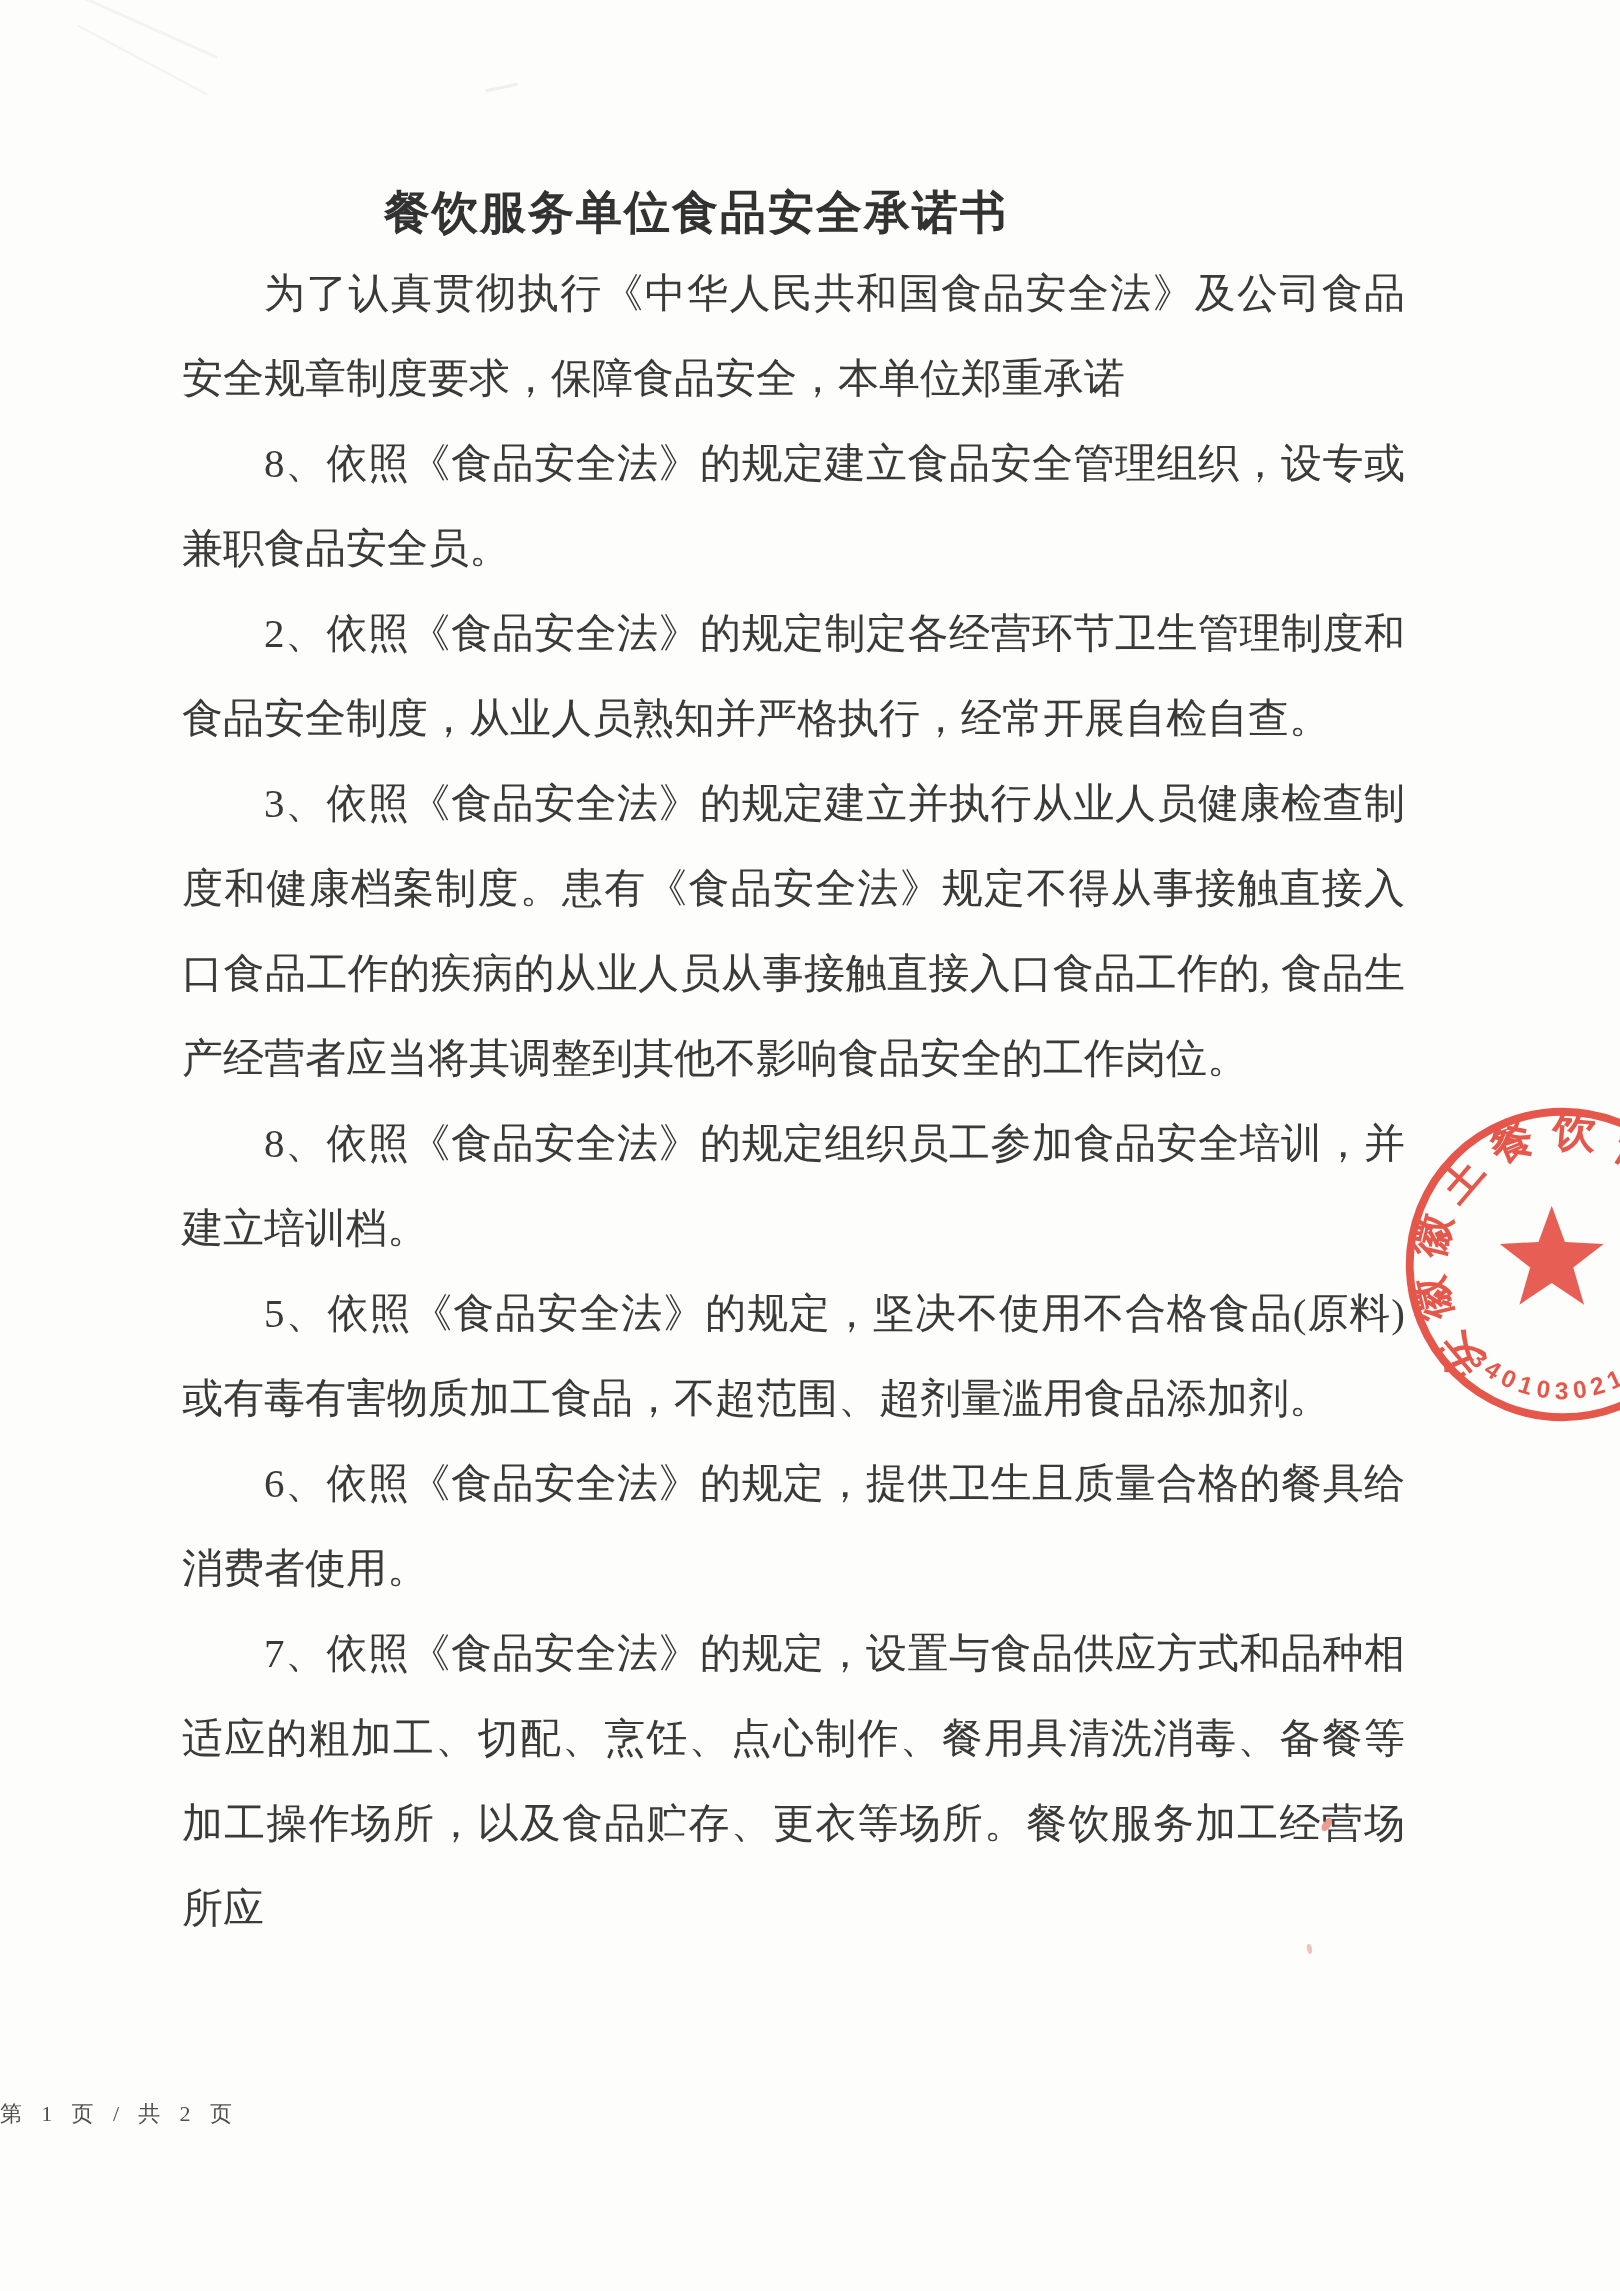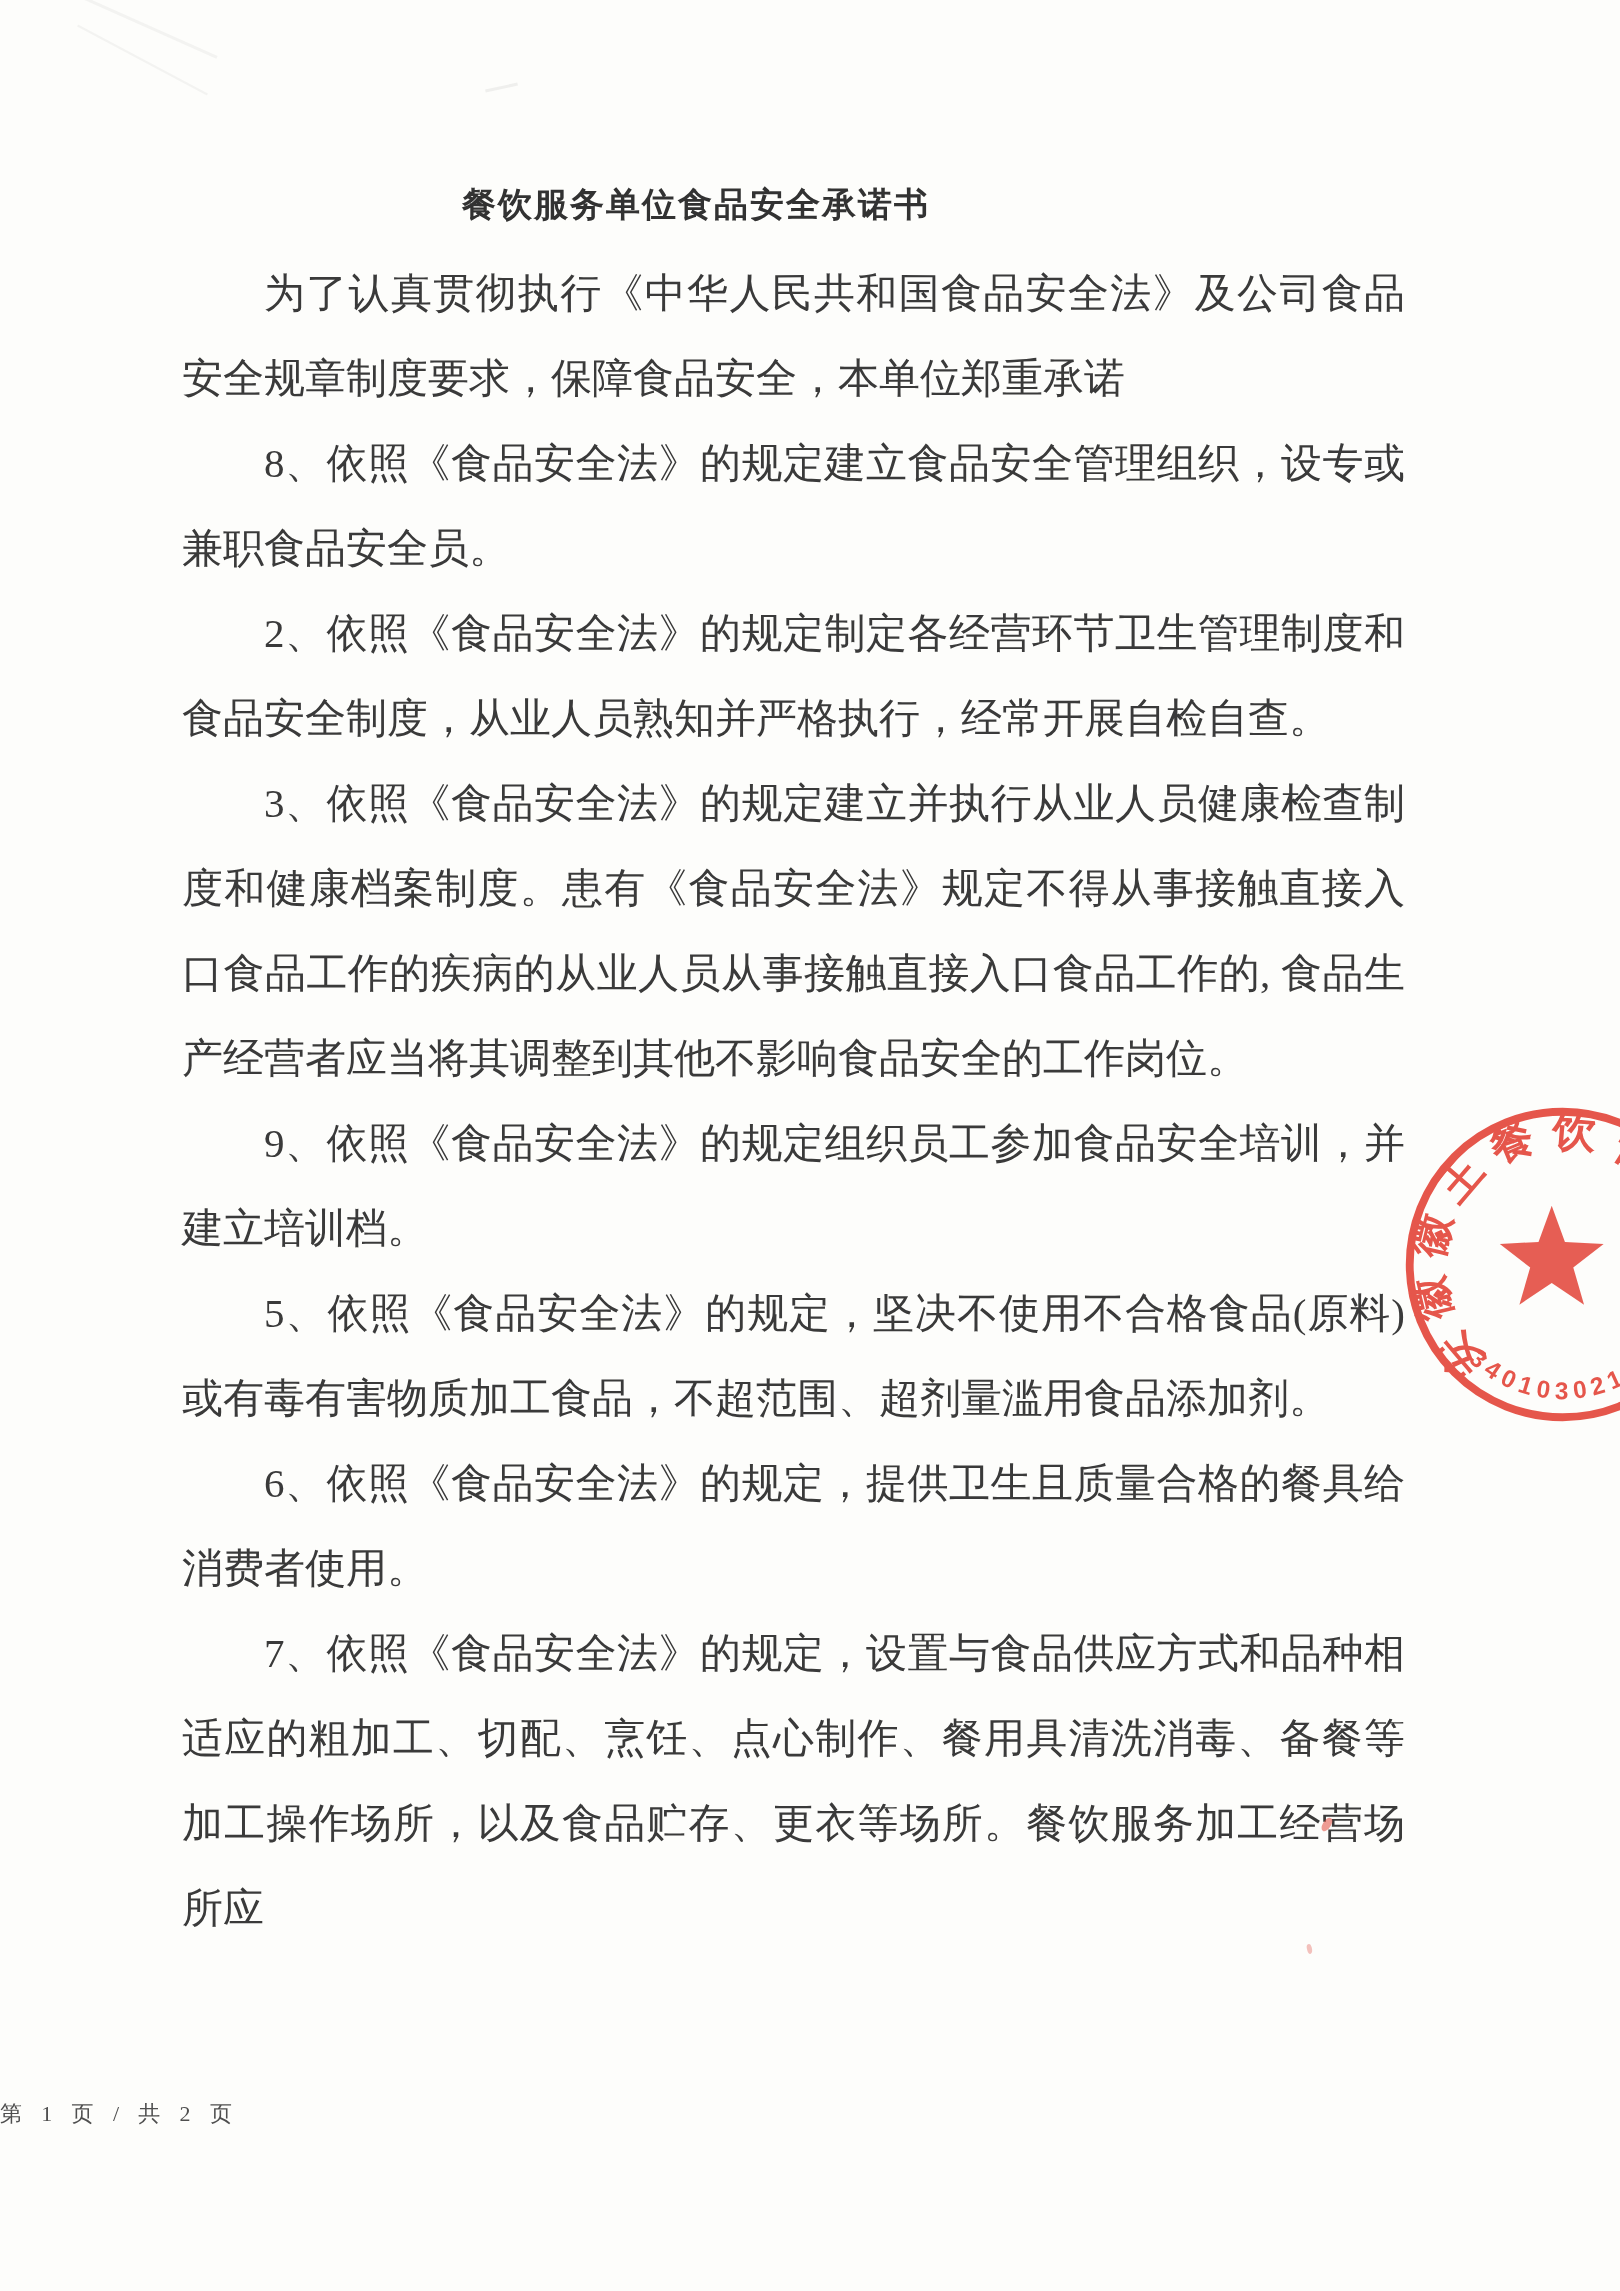--- a/index.html
+++ b/index.html
@@ -25,21 +25,21 @@
   .streak-2 { left: 69px; top: 59px; width: 147px; height: 2px; transform: rotate(28deg); }
   .streak-3 { left: 485px; top: 86px; width: 33px; height: 2.9px; transform: rotate(-12deg); background: rgba(120,120,120,0.10); }
 
   .doc-title {
     position: absolute;
     left: 0;
     right: 228px;
     top: 182px;
     margin: 0;
     text-align: center;
-    font-size: 34px;
+    font-size: 46px;
     font-weight: 700;
     color: #323232;
     letter-spacing: 2px;
   }
   .doc-body {
     position: absolute;
     left: 182px;
     top: 251px;
     width: 1223px;
     font-size: 41px;
@@ -110,21 +110,21 @@
   <div class="scan-streak streak-2"></div>
   <div class="scan-streak streak-3"></div>
 
   <h1 class="doc-title">餐饮服务单位食品安全承诺书</h1>
 
   <div class="doc-body">
     <p>为了认真贯彻执行《中华人民共和国食品安全法》及公司食品安全规章制度要求，保障食品安全，本单位郑重承诺</p>
     <p>8、依照《食品安全法》的规定建立食品安全管理组织，设专或兼职食品安全员。</p>
     <p>2、依照《食品安全法》的规定制定各经营环节卫生管理制度和食品安全制度，从业人员熟知并严格执行，经常开展自检自查。</p>
     <p>3、依照《食品安全法》的规定建立并执行从业人员健康检查制度和健康档案制度。患有《食品安全法》规定不得从事接触直接入口食品工作的疾病的从业人员从事接触直接入口食品工作的, 食品生产经营者应当将其调整到其他不影响食品安全的工作岗位。</p>
-    <p>9、依照《食品安全法》的规定组织员工参加食品安全培训，并建立培训档。</p>
+    <p>8、依照《食品安全法》的规定组织员工参加食品安全培训，并建立培训档。</p>
     <p>5、依照《食品安全法》的规定，坚决不使用不合格食品(原料)或有毒有害物质加工食品，不超范围、超剂量滥用食品添加剂。</p>
     <p>6、依照《食品安全法》的规定，提供卫生且质量合格的餐具给消费者使用。</p>
     <p>7、依照《食品安全法》的规定，设置与食品供应方式和品种相适应的粗加工、切配、烹饪、点心制作、餐用具清洗消毒、备餐等加工操作场所，以及食品贮存、更衣等场所。餐饮服务加工经营场所应</p>
   </div>
 
   <svg class="stamp" viewBox="0 0 340 340" xmlns="http://www.w3.org/2000/svg" xmlns:xlink="http://www.w3.org/1999/xlink">
     <defs>
       <path id="seal-arc-top" d="M 97 272 A 124 124 0 1 1 290 137" fill="none"></path>
       <path id="seal-arc-bottom" d="M 68 262 A 137 137 0 0 0 272 262" fill="none"></path>
     </defs>

